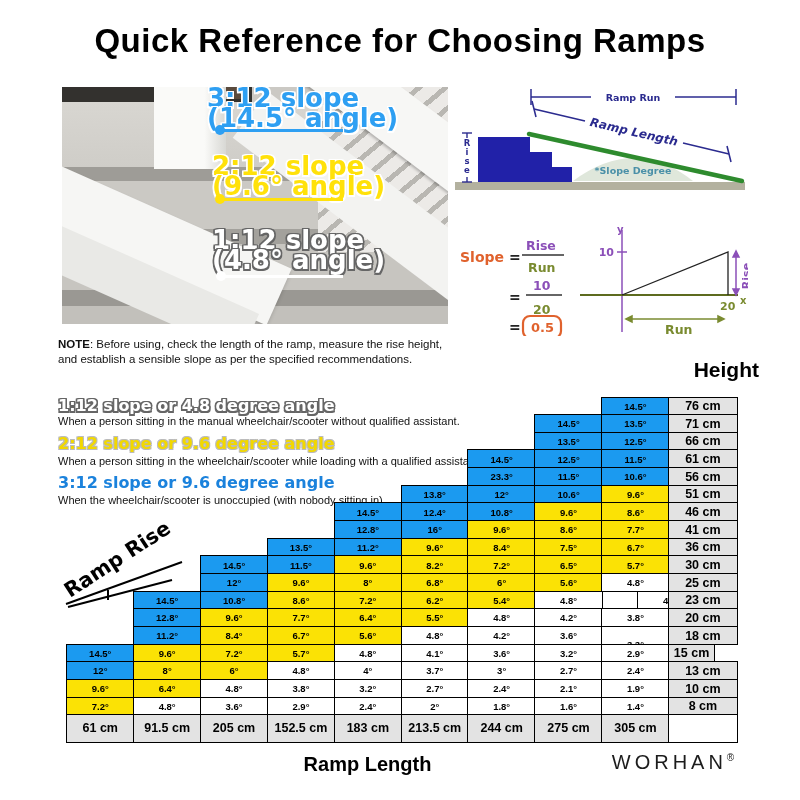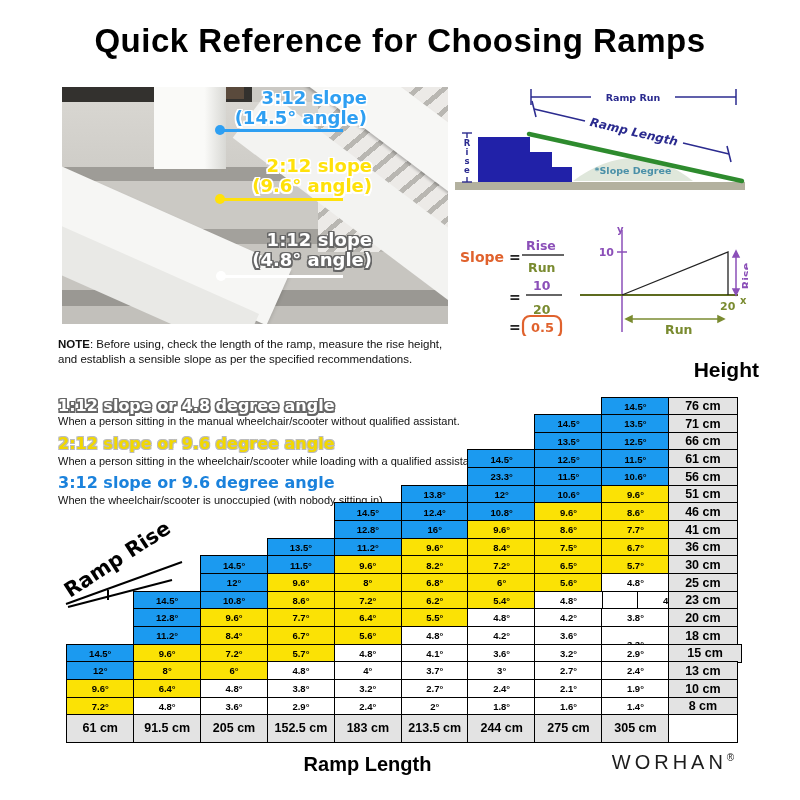--- a/index.html
+++ b/index.html
@@ -8,21 +8,21 @@
   .abs{position:absolute;}
 
   
   .main-title{left:0;top:22px;width:800px;text-align:center;font-size:33px;font-weight:bold;
               letter-spacing:.5px;color:#000;}
 
   
   .photo{left:62px;top:87px;width:386px;height:237px;background:#cbc9c4;overflow:hidden;}
   .photo div{position:absolute;}
   .ph-band{left:0;width:100%;}
-  .anno{position:absolute;text-align:right;font-weight:bold;font-size:18px;line-height:20px;
+  .anno{position:absolute;text-align:left;font-weight:bold;font-size:26px;line-height:20px;
         font-family:"DejaVu Sans","Liberation Sans",sans-serif;white-space:nowrap;}
   .ol-w{text-shadow:-1.5px -1.5px 0 #fff,1.5px -1.5px 0 #fff,-1.5px 1.5px 0 #fff,1.5px 1.5px 0 #fff,
         0 -1.5px 0 #fff,0 1.5px 0 #fff,-1.5px 0 0 #fff,1.5px 0 0 #fff;}
   .ol-g{text-shadow:-1.5px -1.5px 0 #666,1.5px -1.5px 0 #666,-1.5px 1.5px 0 #666,1.5px 1.5px 0 #666,
         0 -1.5px 0 #666,0 1.5px 0 #666,-1.5px 0 0 #666,1.5px 0 0 #666;}
   .anno-line{position:absolute;height:3px;}
   .anno-dot{position:absolute;width:10px;height:10px;border-radius:50%;}
 
   
   .dg-navy{fill:#2b2b8f;}
@@ -280,21 +280,21 @@
       <div class="tcell hgt" style="left: 668.1px; top: 626px; width: 69.6px; height: 19.3px; background: rgb(227, 227, 227);">18 cm</div>
       <div class="tcell angle" style="left: 66px; top: 643.6px; width: 68.5px; height: 19.3px; background: rgb(27, 154, 240);">14.5°</div>
       <div class="tcell angle" style="left: 132.9px; top: 643.6px; width: 68.5px; height: 19.3px; background: rgb(251, 226, 5);">9.6°</div>
       <div class="tcell angle" style="left: 199.8px; top: 643.6px; width: 68.5px; height: 19.3px; background: rgb(251, 226, 5);">7.2°</div>
       <div class="tcell angle" style="left: 266.7px; top: 643.6px; width: 68.5px; height: 19.3px; background: rgb(251, 226, 5);">5.7°</div>
       <div class="tcell angle" style="left: 333.6px; top: 643.6px; width: 68.5px; height: 19.3px; background: rgb(255, 255, 255);">4.8°</div>
       <div class="tcell angle" style="left: 400.5px; top: 643.6px; width: 68.5px; height: 19.3px; background: rgb(255, 255, 255);">4.1°</div>
       <div class="tcell angle" style="left: 467.4px; top: 643.6px; width: 68.5px; height: 19.3px; background: rgb(255, 255, 255);">3.6°</div>
       <div class="tcell angle" style="left: 534.3px; top: 643.6px; width: 68.5px; height: 19.3px; background: rgb(255, 255, 255);">3.2°</div>
       <div class="tcell angle" style="left: 601.2px; top: 643.6px; width: 68.5px; height: 19.3px; background: rgb(255, 255, 255);">2.9°</div>
-      <div class="tcell hgt" style="left: 668.1px; top: 643.6px; width: 74px; height: 19.3px; background: rgb(227, 227, 227);">15 cm</div>
+      <div class="tcell hgt" style="left: 668.1px; top: 643.6px; width: 47px; height: 19.3px; background: rgb(227, 227, 227);">15 cm</div>
       <div class="tcell angle" style="left: 66px; top: 661.3px; width: 68.5px; height: 19.3px; background: rgb(27, 154, 240);">12°</div>
       <div class="tcell angle" style="left: 132.9px; top: 661.3px; width: 68.5px; height: 19.3px; background: rgb(251, 226, 5);">8°</div>
       <div class="tcell angle" style="left: 199.8px; top: 661.3px; width: 68.5px; height: 19.3px; background: rgb(251, 226, 5);">6°</div>
       <div class="tcell angle" style="left: 266.7px; top: 661.3px; width: 68.5px; height: 19.3px; background: rgb(255, 255, 255);">4.8°</div>
       <div class="tcell angle" style="left: 333.6px; top: 661.3px; width: 68.5px; height: 19.3px; background: rgb(255, 255, 255);">4°</div>
       <div class="tcell angle" style="left: 400.5px; top: 661.3px; width: 68.5px; height: 19.3px; background: rgb(255, 255, 255);">3.7°</div>
       <div class="tcell angle" style="left: 467.4px; top: 661.3px; width: 68.5px; height: 19.3px; background: rgb(255, 255, 255);">3°</div>
       <div class="tcell angle" style="left: 534.3px; top: 661.3px; width: 68.5px; height: 19.3px; background: rgb(255, 255, 255);">2.7°</div>
       <div class="tcell angle" style="left: 601.2px; top: 661.3px; width: 68.5px; height: 19.3px; background: rgb(255, 255, 255);">2.4°</div>
       <div class="tcell hgt" style="left: 668.1px; top: 661.3px; width: 69.6px; height: 19.3px; background: rgb(227, 227, 227);">13 cm</div>

